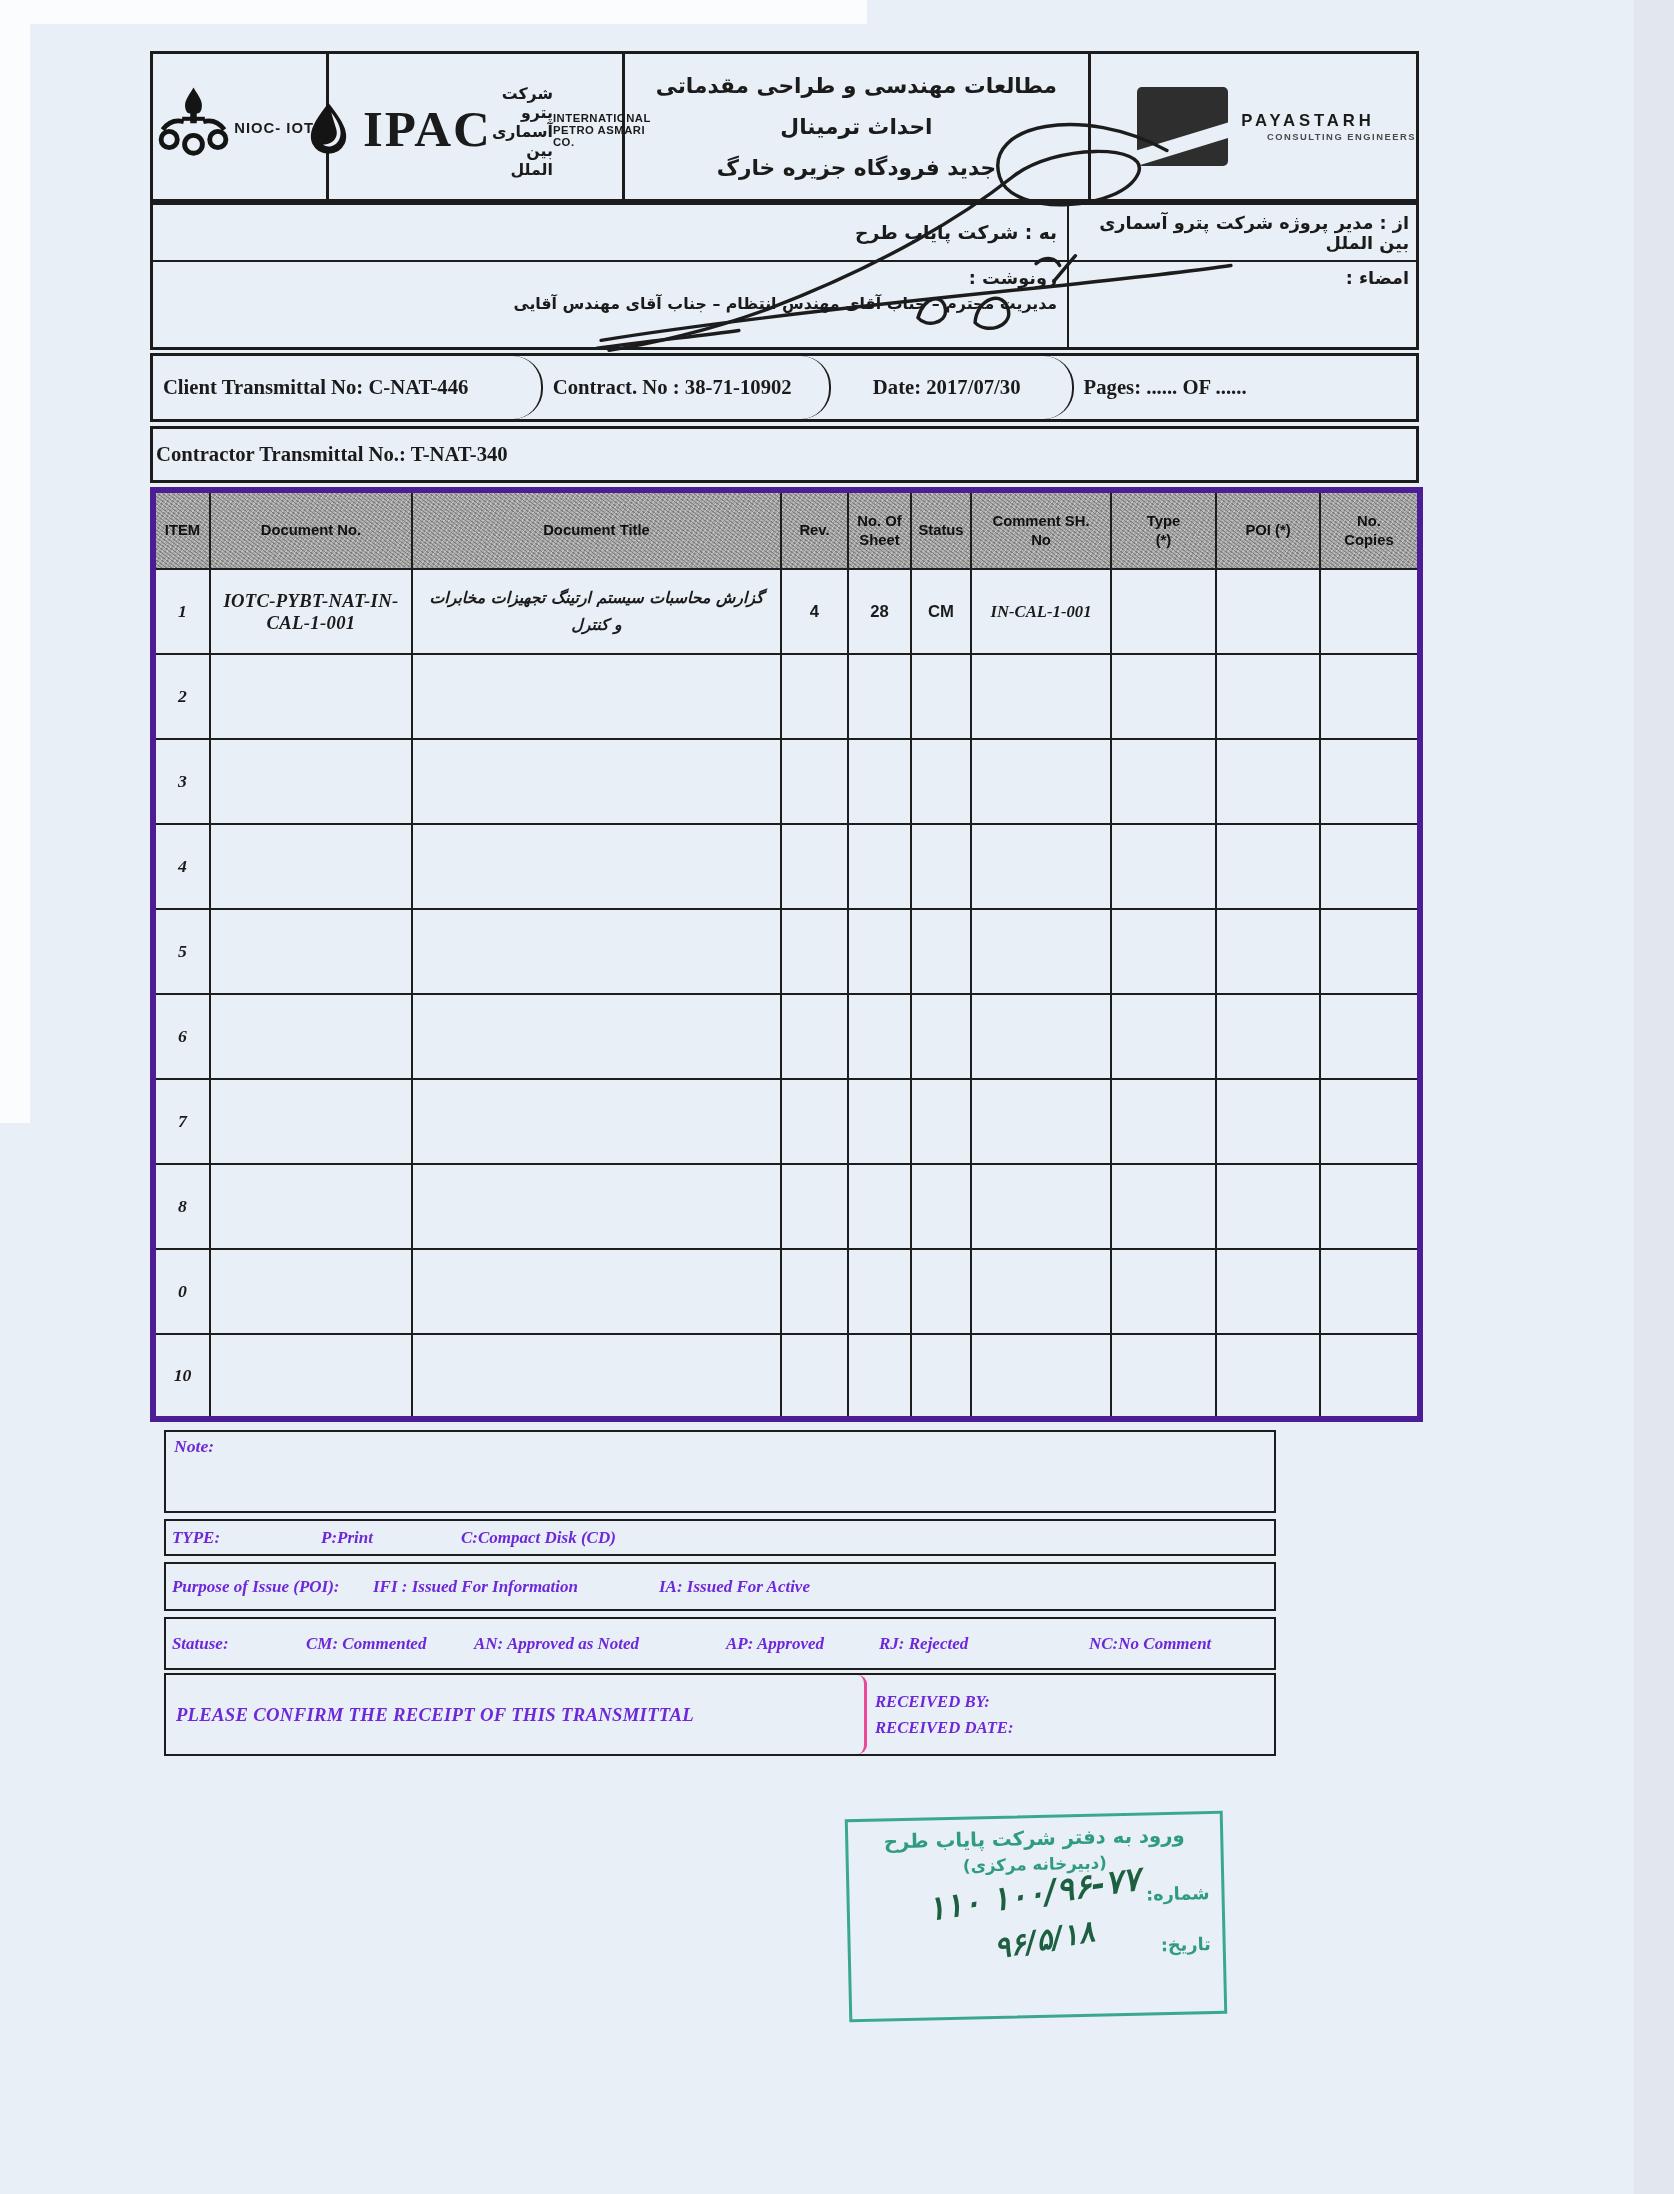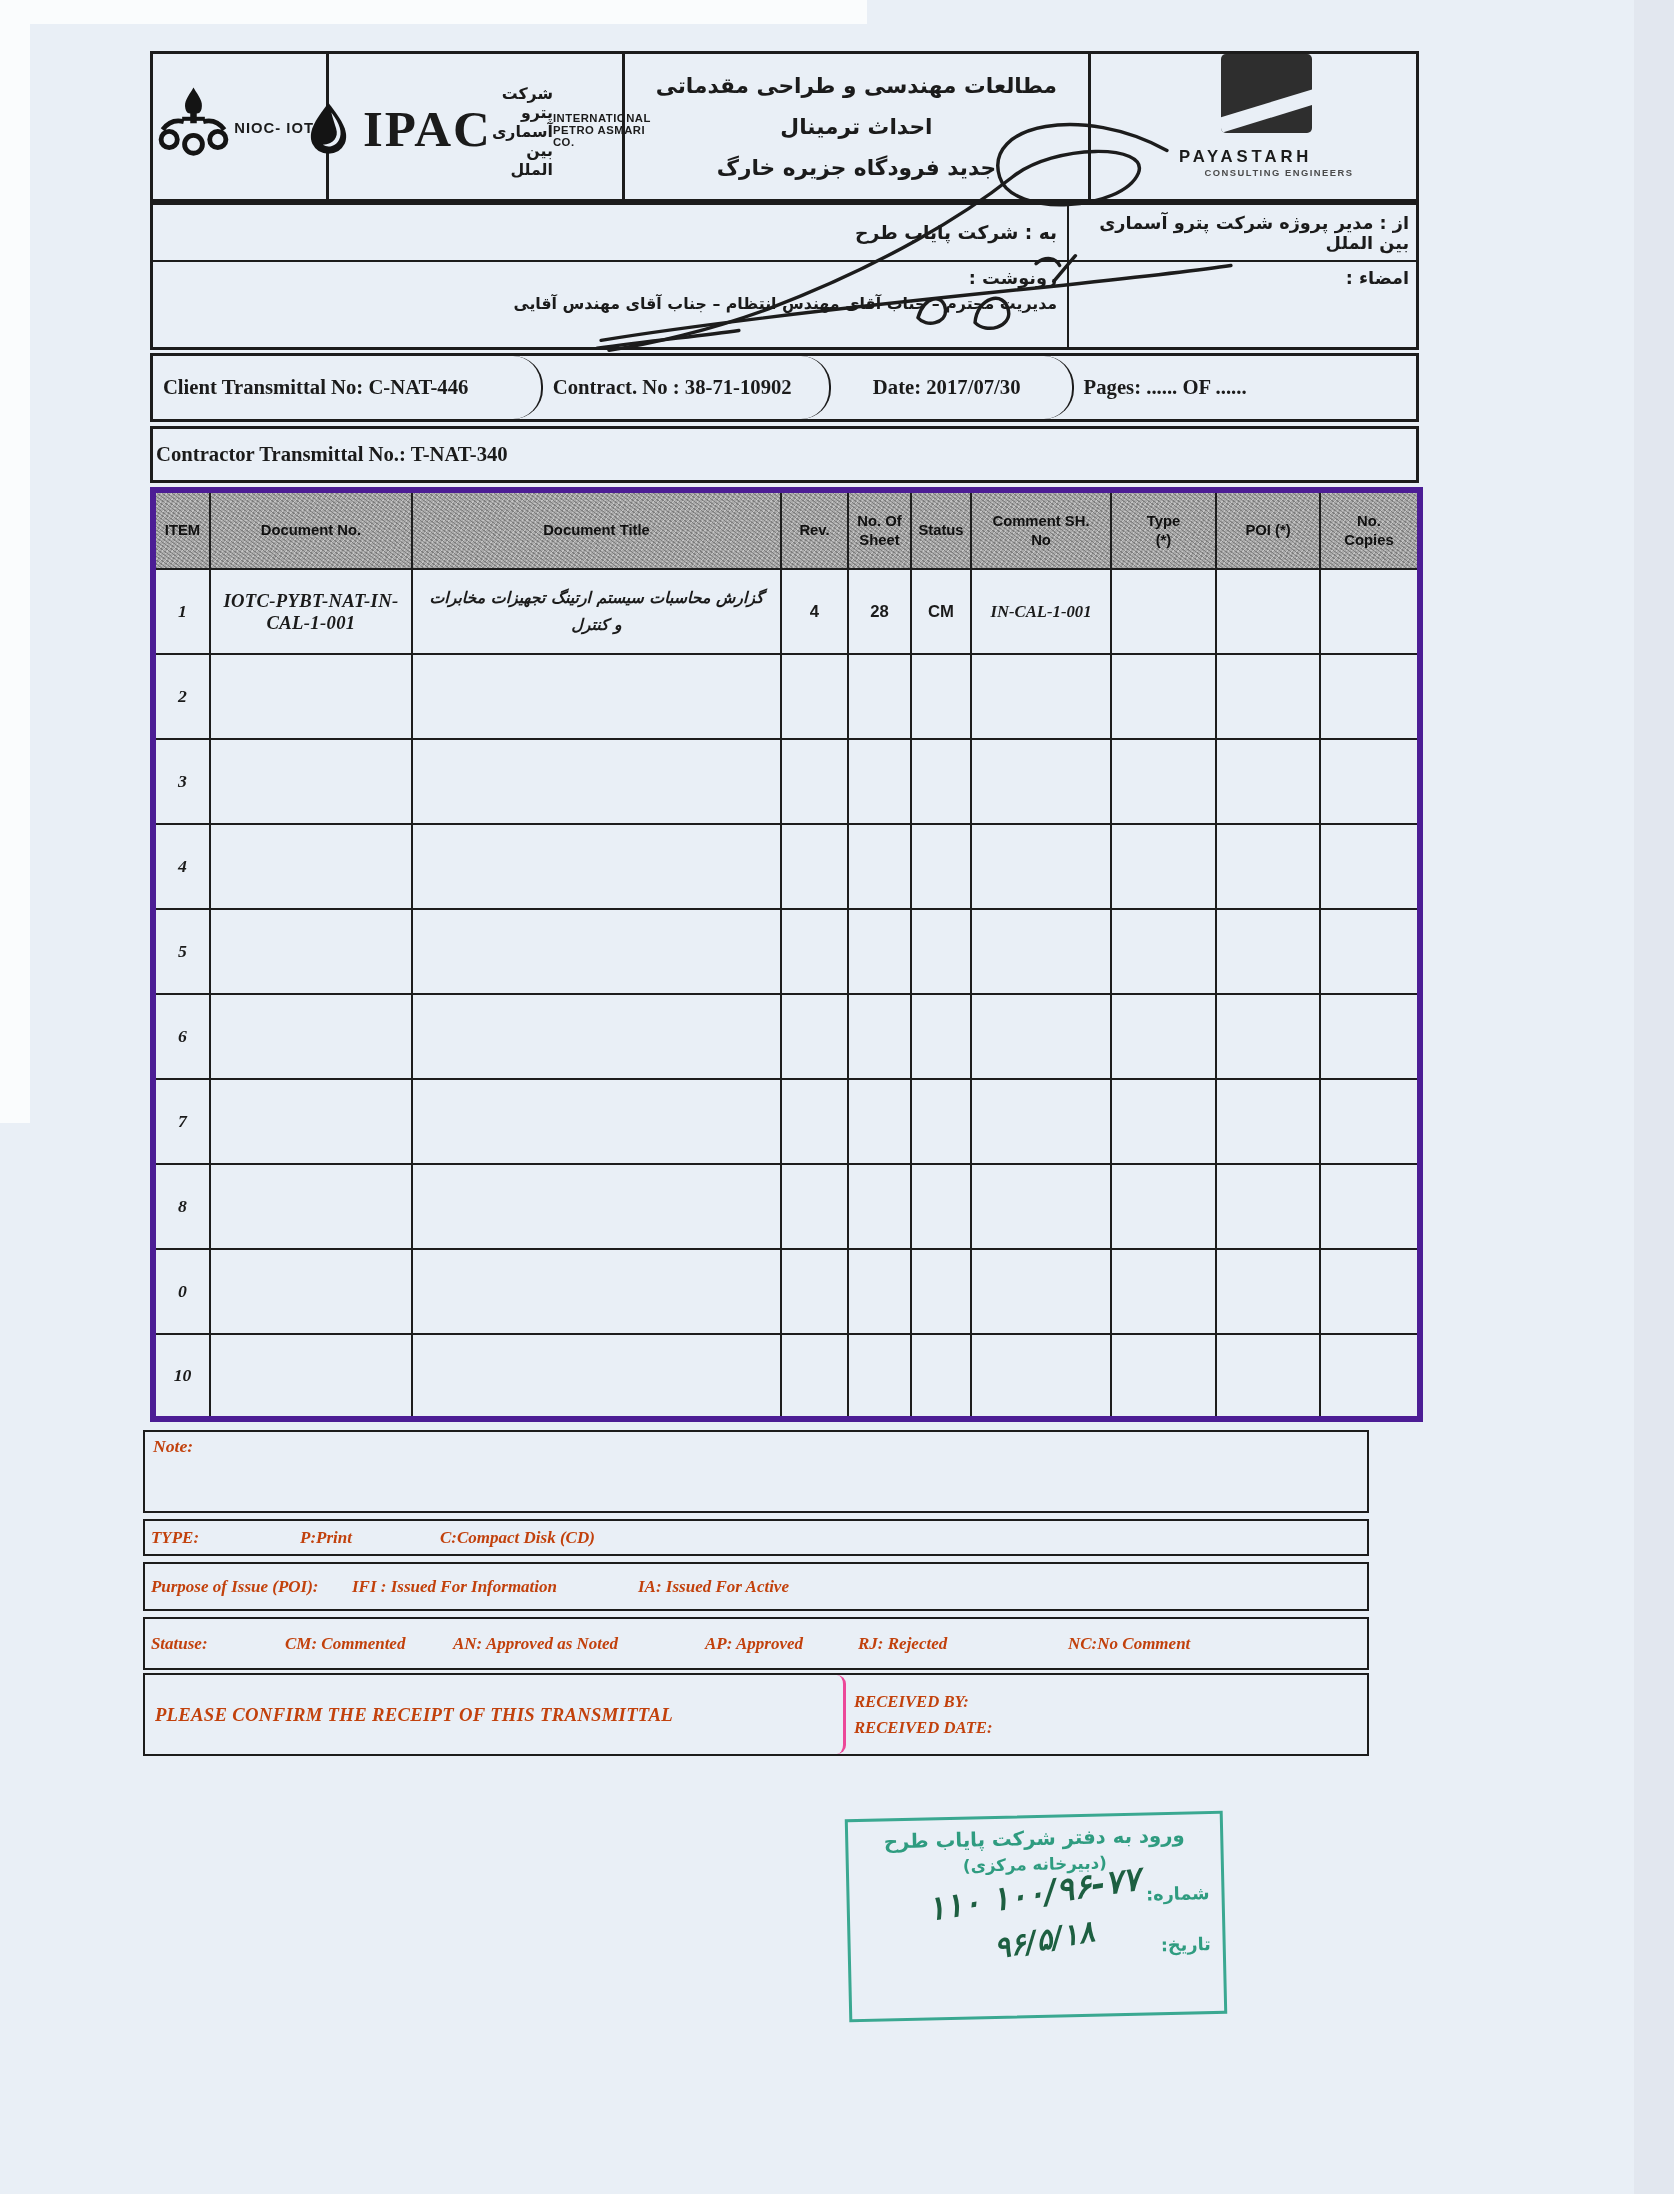--- a/index.html
+++ b/index.html
@@ -17,21 +17,21 @@
   .logo-cell{box-sizing:border-box;display:flex;align-items:center;justify-content:center;}
   .cell-nioc{width:177px;border-right:3px solid #1c1c1c;}
   .nioc-label{font-family:"Liberation Sans",sans-serif;font-weight:bold;font-size:14.8px;letter-spacing:1px;margin-top:3.9px;}
   .cell-ipac{width:296px;border-right:3px solid #1c1c1c;padding-top:5.9px;}
   .ipac-top{display:flex;align-items:center;gap:5.9px;}
   .ipac-word{font-family:"Liberation Serif",serif;font-weight:bold;font-size:51px;letter-spacing:2px;line-height:1;}
   .ipac-fa{font-size:15.8px;font-weight:bold;margin-top:3.9px;}
   .ipac-en{font-family:"Liberation Sans",sans-serif;font-weight:bold;font-size:11.3px;letter-spacing:0.5px;margin-top:2px;}
   .cell-title{width:466px;justify-content:center;}
   .proj-title{font-size:21.7px;font-weight:bold;text-align:center;line-height:1.9;}
-  .cell-paya{width:330px;border-left:3px solid #1c1c1c;flex-direction:column;gap:13.8px;justify-content:flex-start;padding-left:25.6px;}
+  .cell-paya{width:330px;border-left:3px solid #1c1c1c;flex-direction:row;gap:13.8px;justify-content:flex-end;padding-left:25.6px;}
   .paya-logo{position:relative;width:91px;height:79px;background:#2e2e2e;border-radius:4.9px;overflow:hidden;flex:0 0 auto;}
   .paya-logo::after{content:"";position:absolute;left:-7.9px;bottom:15.8px;width:118px;height:14.8px;background:#e9eff6;transform:rotate(-17deg);}
   .paya-text{display:flex;flex-direction:column;}
   .paya-name{font-family:"Liberation Sans",sans-serif;font-weight:bold;font-size:16.7px;letter-spacing:3.9px;}
   .paya-sub{font-family:"Liberation Sans",sans-serif;font-weight:bold;font-size:9.4px;letter-spacing:1.5px;color:#4a4a4a;margin-left:25.6px;}
 
   
   .addr{left:150px;top:202px;width:1269px;height:148px;display:grid;grid-template-columns:916px 350px;grid-template-rows:57px 88px;}
   .addr > div{box-sizing:border-box;padding:5.9px 9.9px;}
   .addr-to{border-right:2px solid #1c1c1c;border-bottom:2px solid #1c1c1c;font-size:18.7px;font-weight:bold;text-align:right;display:flex;align-items:center;justify-content:flex-start;}
@@ -64,21 +64,21 @@
     font-family:"Liberation Sans",sans-serif;font-weight:bold;font-size:14.8px;color:#111;
     white-space:pre-line;text-align:center;vertical-align:middle;line-height:1.25;}
   table.doc td{height:85px;text-align:center;vertical-align:middle;}
   td.c-item{font-style:italic;font-size:17.7px;font-weight:bold;}
   td.c-docno{font-style:italic;font-size:18.7px;font-weight:bold;letter-spacing:0.3px;}
   td.c-title{font-family:"DejaVu Sans",sans-serif;direction:rtl;font-style:italic;font-weight:bold;font-size:15.8px;line-height:1.7;padding:0 13.8px;}
   td.c-rev,td.c-sheets,td.c-status{font-family:"Liberation Sans",sans-serif;font-weight:bold;font-size:16.7px;}
   td.c-comment{font-style:italic;font-weight:bold;font-size:16.7px;}
 
   
-  .fbox{position:absolute;left:143px;width:1226px;border:2.5px solid #1c1c1c;box-sizing:border-box;font-style:italic;font-weight:bold;color:#c2410c;}
+  .fbox{position:absolute;left:164px;width:1112px;border:2.5px solid #1c1c1c;box-sizing:border-box;font-style:italic;font-weight:bold;color:#6d28d9;}
   .note-box{top:1430px;height:83px;font-size:17.7px;padding:3.9px 7.9px;}
   .type-box{top:1519px;height:37px;}
   .poi-box{top:1562px;height:49px;}
   .status-box{top:1617px;height:53px;}
   .inline-abs{position:absolute;top:50%;transform:translateY(-50%);font-size:17px;white-space:nowrap;}
   .confirm-box{top:1673px;height:83px;display:flex;font-size:18.7px;}
   .confirm-left{width:701px;border-right:3px solid #ec4899;display:flex;align-items:center;padding:0 9.9px;box-sizing:border-box;letter-spacing:0.3px;border-radius:9px;}
   .confirm-right{flex:1;display:flex;flex-direction:column;justify-content:center;padding-left:7.9px;font-size:16.7px;line-height:1.5;}
 
   

